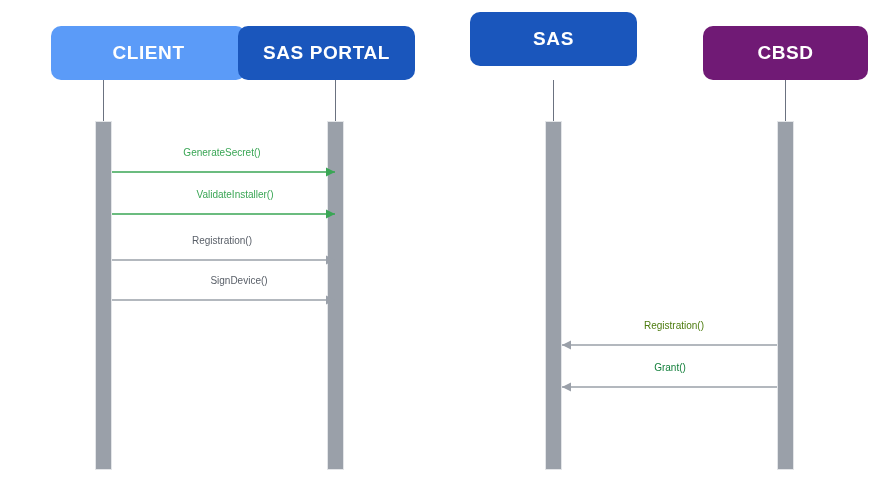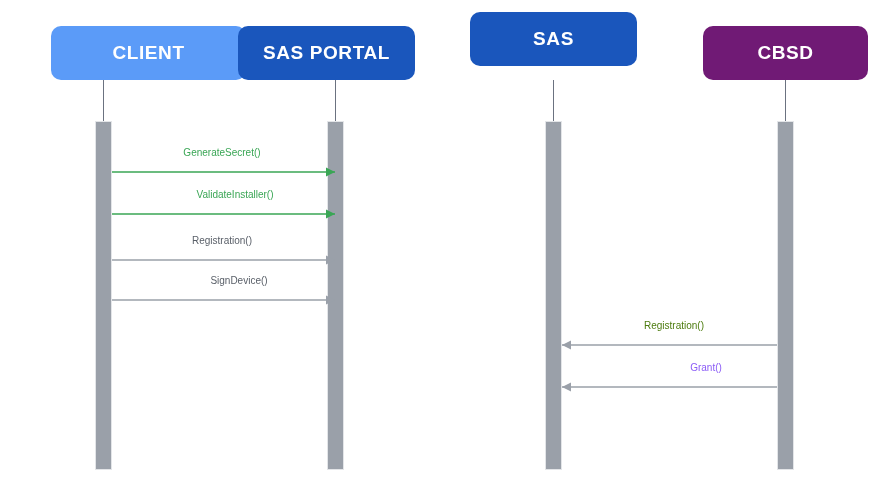--- a/index.html
+++ b/index.html
@@ -131,14 +131,14 @@
         <polygon points="9,1.5 0,6 9,10.5" fill="#9aa0a9"></polygon>
       </svg>
     </div>
     <div class="msg-label gray" style="left: 674px; top: 320px; color: #4d7c0f;">Registration()</div>
     <div class="msg-arrow" style="left: 562px; top: 381px; width: 215px;">
       <svg width="215" height="12" viewBox="0 0 215 12">
         <line x1="0" y1="6" x2="215" y2="6" stroke="#9aa0a9" stroke-width="1.5"></line>
         <polygon points="9,1.5 0,6 9,10.5" fill="#9aa0a9"></polygon>
       </svg>
     </div>
-    <div class="msg-label gray" style="left: 706px; top: 362px; color: #8b5cf6; text-align: center;">Grant()</div>
+    <div class="msg-label gray" style="left: 670px; top: 362px; color: #15803d; text-align: center;">Grant()</div>
   </div>
 
 </body></html>

